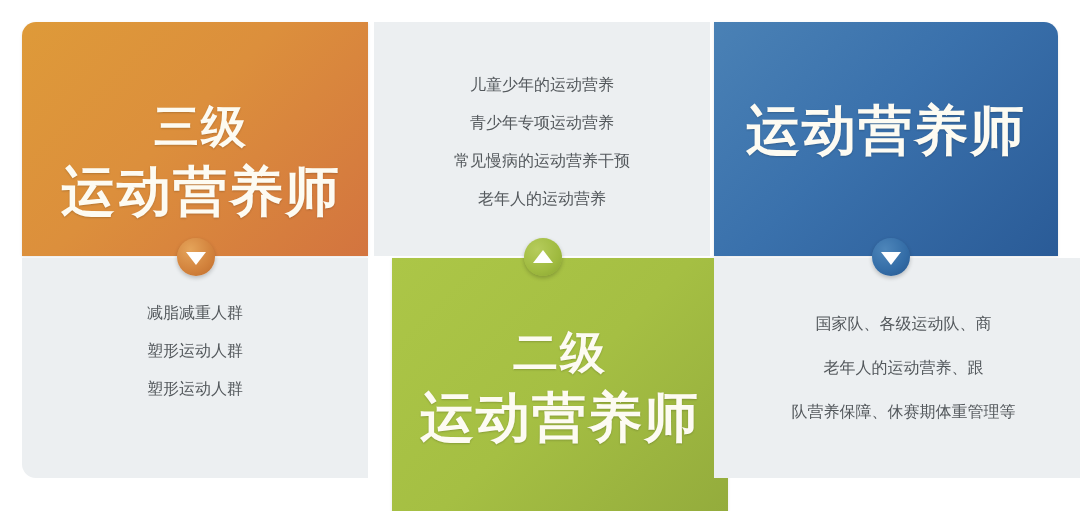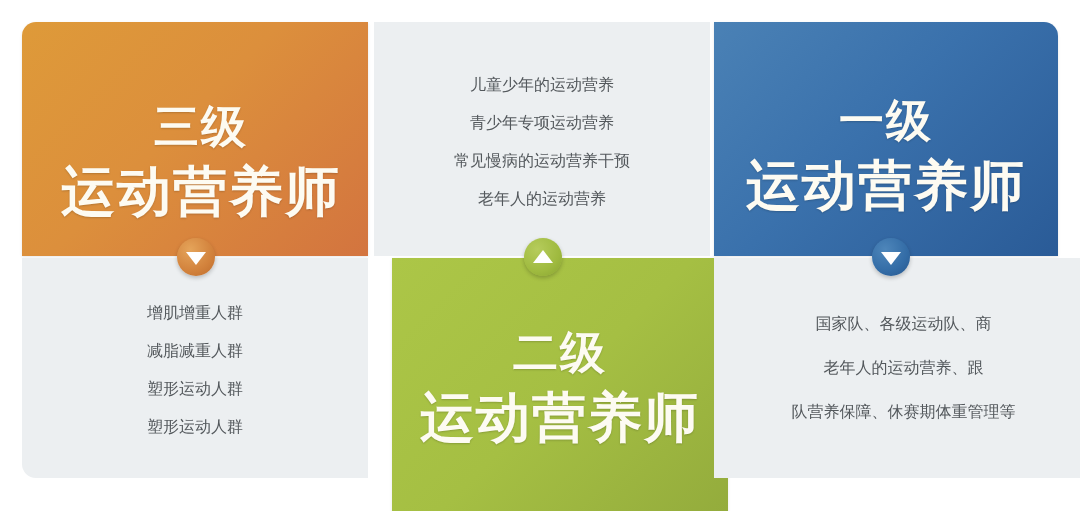--- a/index.html
+++ b/index.html
@@ -192,28 +192,26 @@
     <div class="list-text">
       <span class="row">儿童少年的运动营养</span>
       <span class="row">青少年专项运动营养</span>
       <span class="row">常见慢病的运动营养干预</span>
       <span class="row">老年人的运动营养</span>
     </div>
   </div>
 
   <div class="panel panel-blue">
     <div class="level-title">
-      <span class="line1">一级</span>
       <span class="line2">运动营养师</span>
     </div>
   </div>
 
   <div class="panel panel-bot-left">
     <div class="list-text">
-      <span class="row">增肌增重人群</span>
       <span class="row">减脂减重人群</span>
       <span class="row">塑形运动人群</span>
       <span class="row">塑形运动人群</span>
     </div>
   </div>
 
   <div class="panel panel-green">
     <div class="level-title">
       <span class="line1">二级</span>
       <span class="line2">运动营养师</span>

